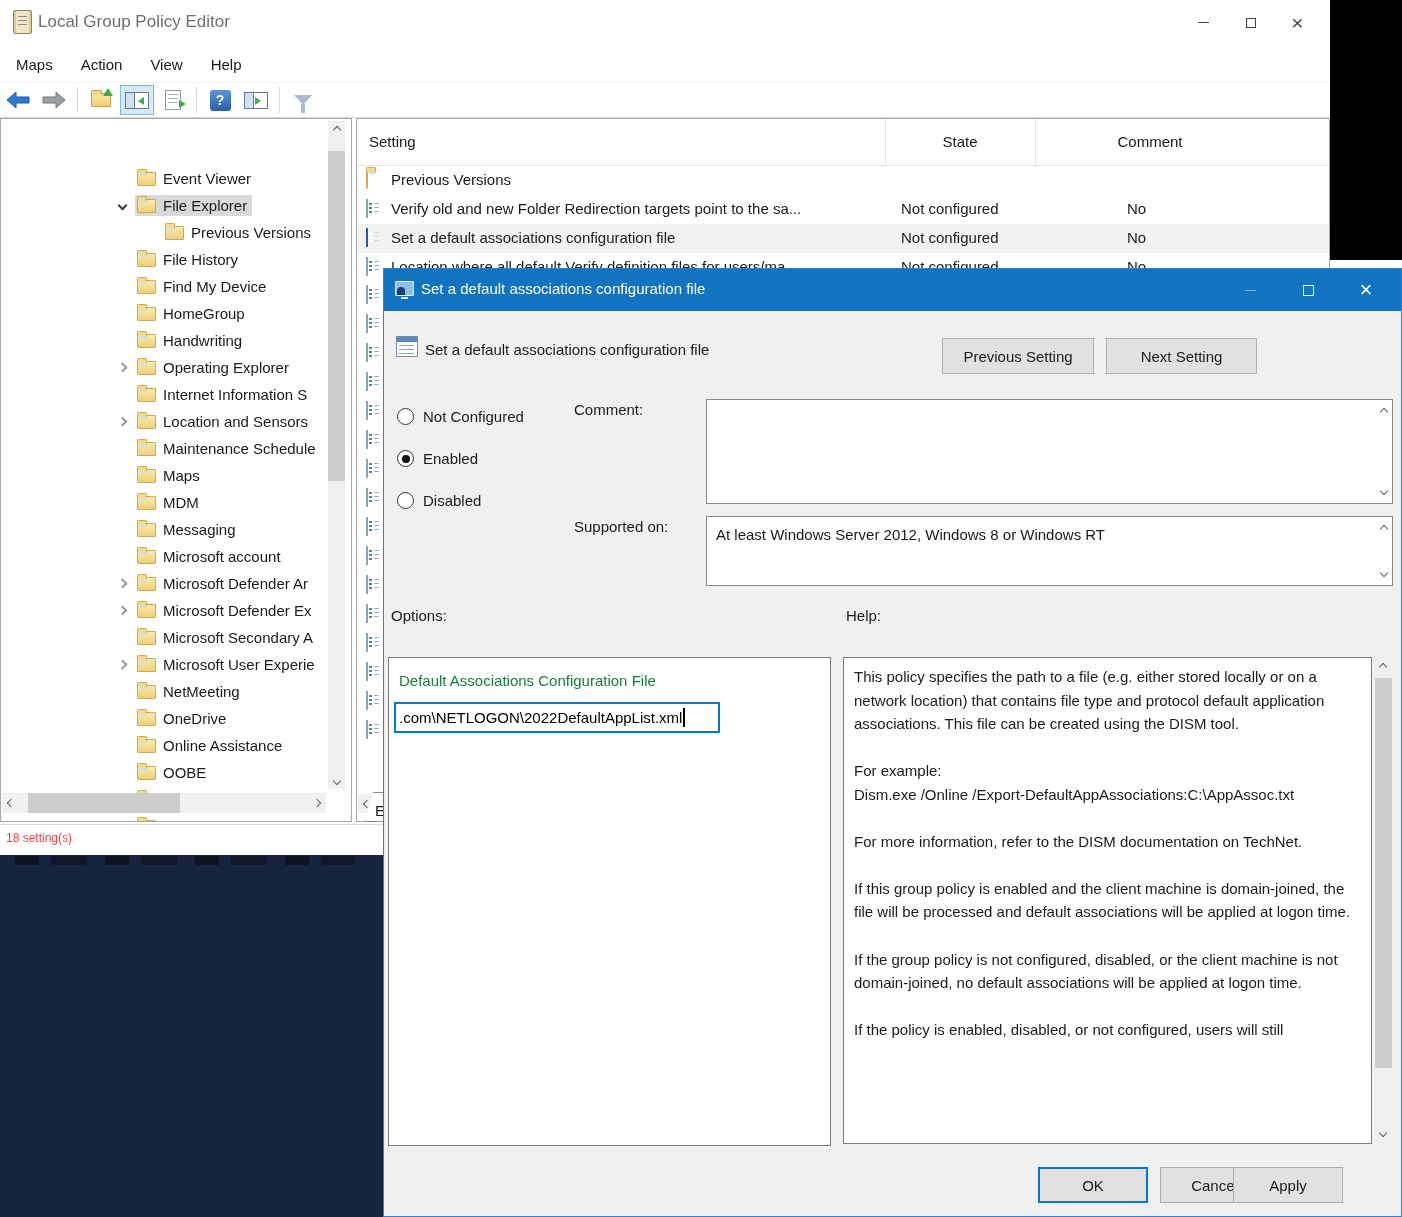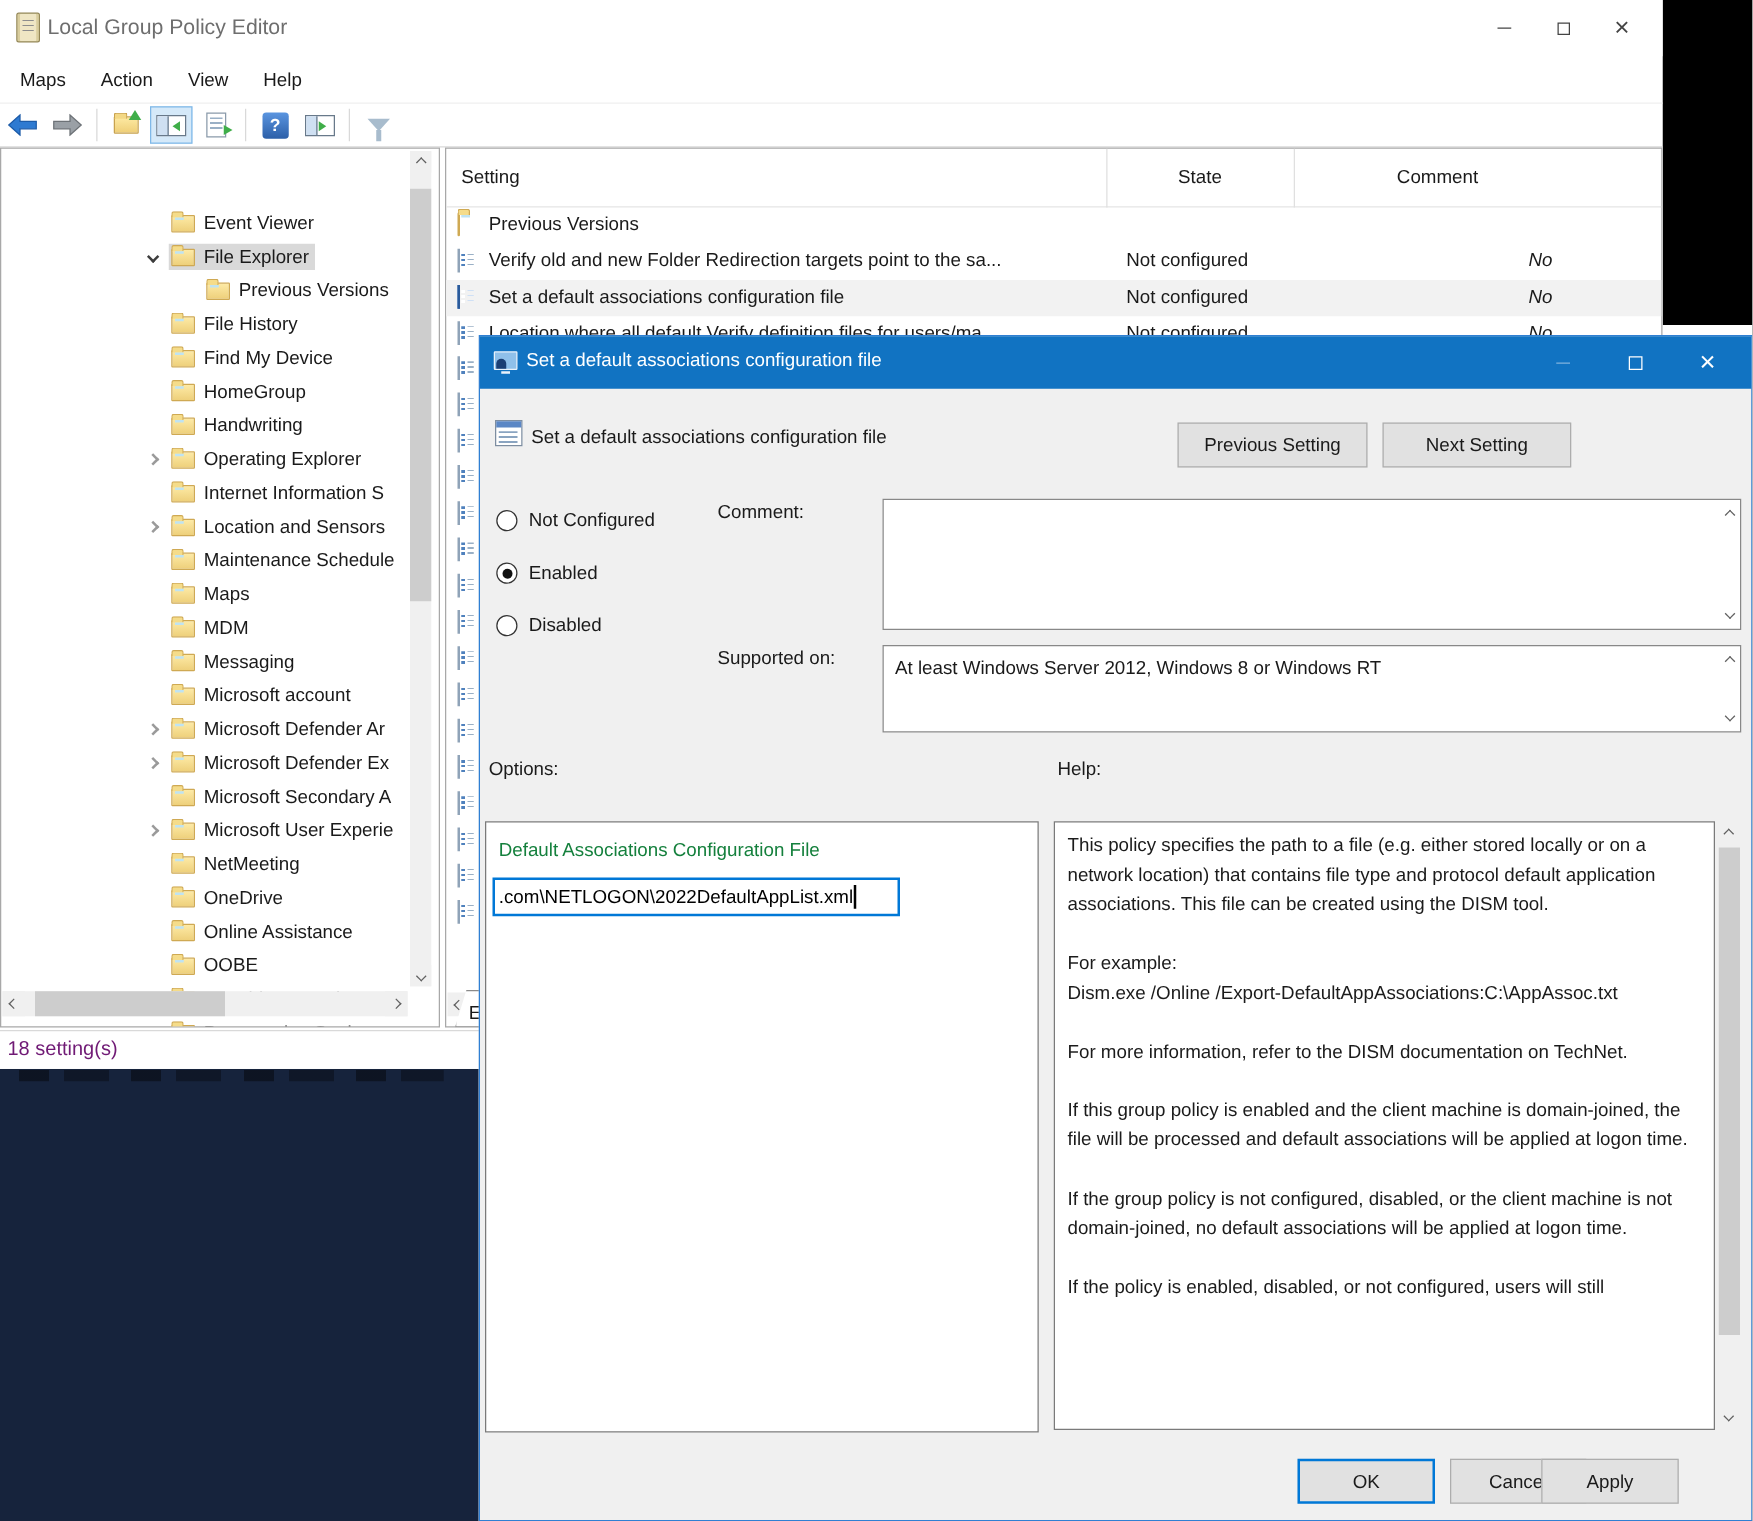--- a/index.html
+++ b/index.html
@@ -76,35 +76,35 @@
 
   
   .list-pane { position:absolute; left:356px; top:118px; width:974px; height:704px; background:#fff; border:1px solid #a8a8a8; }
   .list-header { position:relative; height:47px; border-bottom:1px solid #e5e5e5; }
   .lh { position:absolute; top:14px; font-size:15px; color:#1a1a1a; }
   .col-line { position:absolute; top:0; width:1px; height:47px; background:#e0e0e0; }
   .lrow { position:relative; height:29px; font-size:15px; color:#1a1a1a; }
   .lrow.selrow { background:#f2f2f2; }
   .cell-set { position:absolute; left:34px; top:5px; white-space:nowrap; }
   .cell-state { position:absolute; left:544px; top:5px; white-space:nowrap; }
-  .cell-com { position:absolute; left:770px; top:5px; width:115px; text-align:right;font-style:italic; }
+  .cell-com { position:absolute; left:770px; top:5px; width:115px; text-align:left; }
   .lic { position:absolute; left:9px; top:5px; }
   .doc { position:relative; width:15px; height:18px; background:#fff; border:1px solid #8fa3b8; }
   .doc::before { content:""; position:absolute; left:2px; top:3px; width:3px; height:11px; background:repeating-linear-gradient(#4f81bd 0 2px, transparent 2px 4px); }
   .doc::after { content:""; position:absolute; left:7px; top:3px; width:5px; height:11px; background:repeating-linear-gradient(#9ab0c6 0 1px, transparent 1px 4px); }
   .doc.blue { background:#3c78c8; border-color:#2a5a9a; }
   .doc.blue::before { background:repeating-linear-gradient(#fff 0 2px, transparent 2px 4px); }
   .doc.blue::after { background:repeating-linear-gradient(#cfe0f5 0 1px, transparent 1px 4px); }
   .lfolder { transform:scale(.95); }
   .strip-ic { position:absolute; }
   .ext-tab { position:absolute; left:364px; top:792px; width:24px; height:30px; background:#fff; border:1px solid #8a8a8a; clip-path:polygon(38% 0,100% 0,100% 100%,0 100%); font-size:15px; color:#1a1a1a; display:flex; align-items:flex-end; justify-content:flex-end; padding:2px 2px; }
   .rp-hs-left { position:absolute; left:358px; top:794px; width:17px; height:19px; background:#f0f0f0; display:flex; align-items:center; justify-content:center; }
 
   .statusbar { position:absolute; left:0; top:824px; width:1330px; height:31px; background:#fff; border-top:1px solid #d9d9d9; }
-  .status-text { position:absolute; left:6px; top:6px; font-size:16px; color:#701a75; }
+  .status-text { position:absolute; left:6px; top:6px; font-size:12px; color:#ef4444; }
 
   
   .dialog { position:absolute; left:383px; top:268px; width:1019px; height:949px; background:#f0f0f0; border:1px solid #2f7fd3; }
   .dlg-titlebar { position:absolute; left:0; top:0; width:100%; height:42px; background:#1173c2; }
   .dlg-title { position:absolute; left:37px; top:11px; color:#fff; font-size:15px; }
   .monitor-ic { position:absolute; left:11px; top:12px; width:19px; height:15px; background:#8fc0ea; border:1px solid #e9f2fb; border-radius:1px; }
   .monitor-ic::before { content:""; position:absolute; left:1px; bottom:0; width:8px; height:8px; background:#1b3f74; border-radius:50% 50% 0 0; }
   .monitor-ic::after { content:""; position:absolute; left:5px; bottom:-4px; width:7px; height:2px; background:#e9f2fb; }
   .dlg-controls { position:absolute; right:6px; top:0; height:42px; display:flex; color:#fff; }
   .dwc { width:58px; height:42px; display:flex; align-items:center; justify-content:center; }

